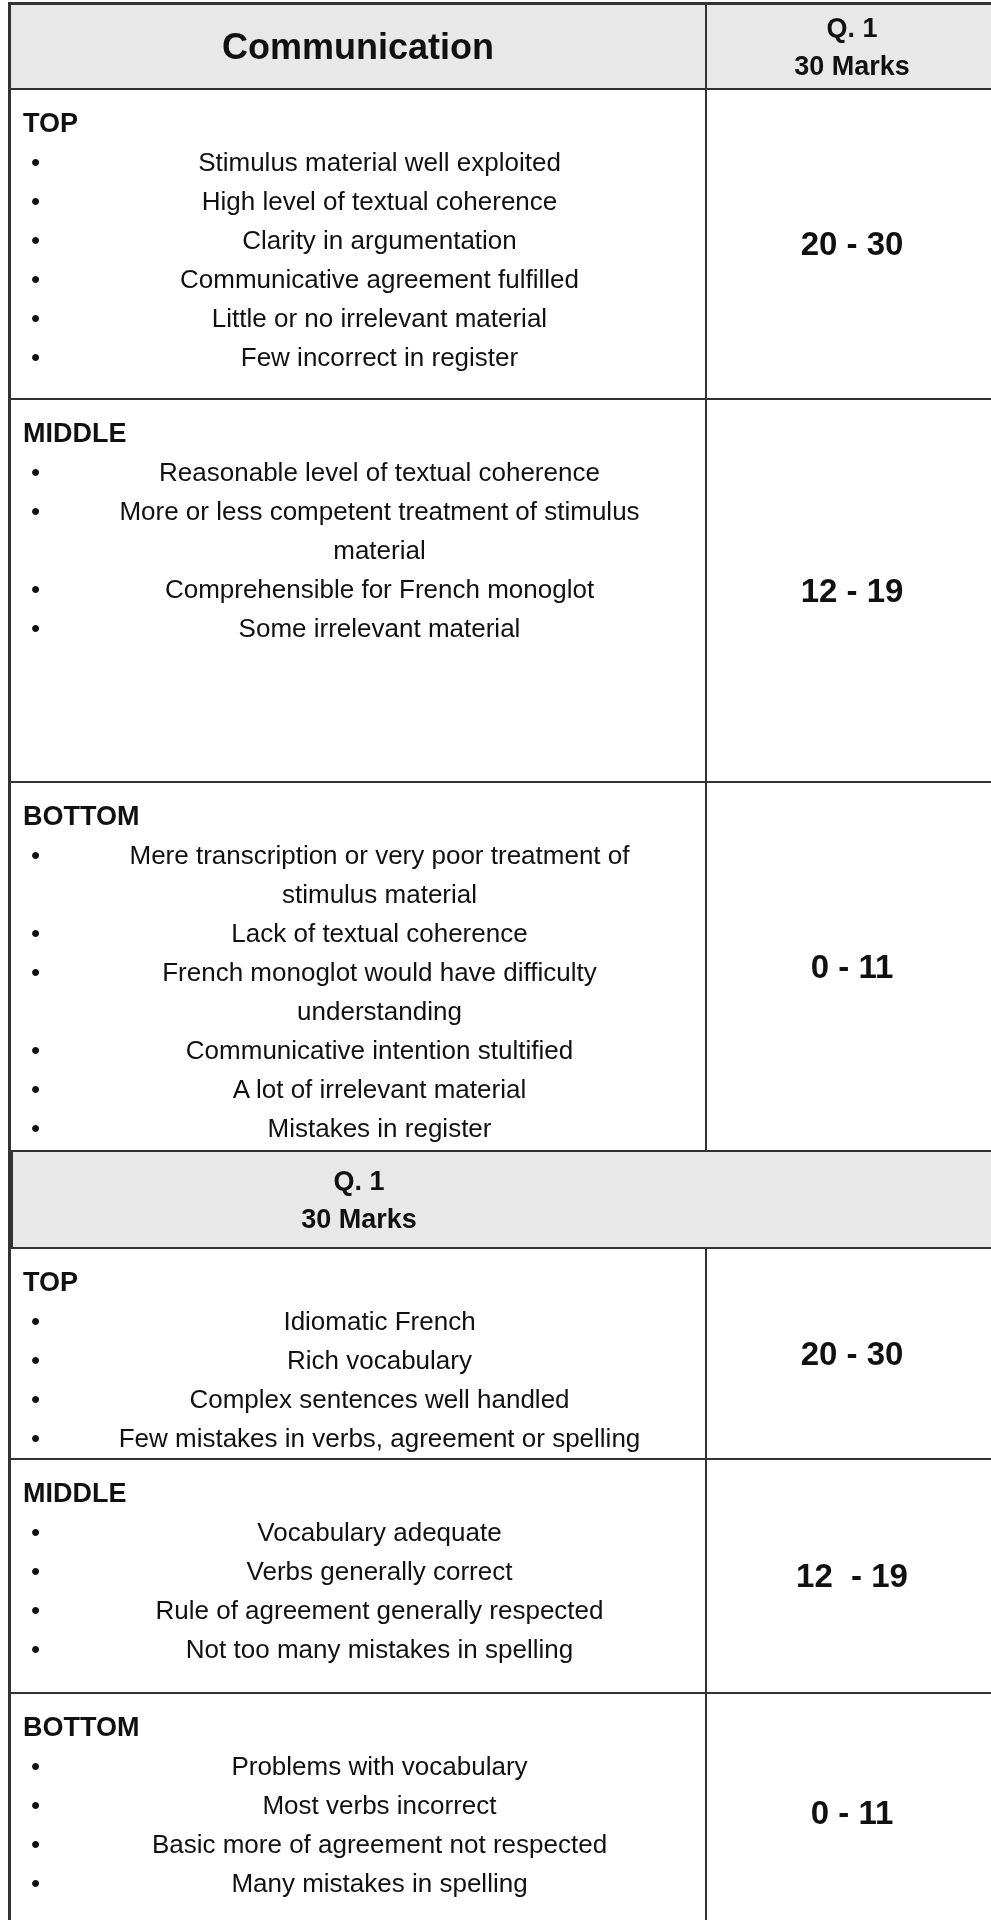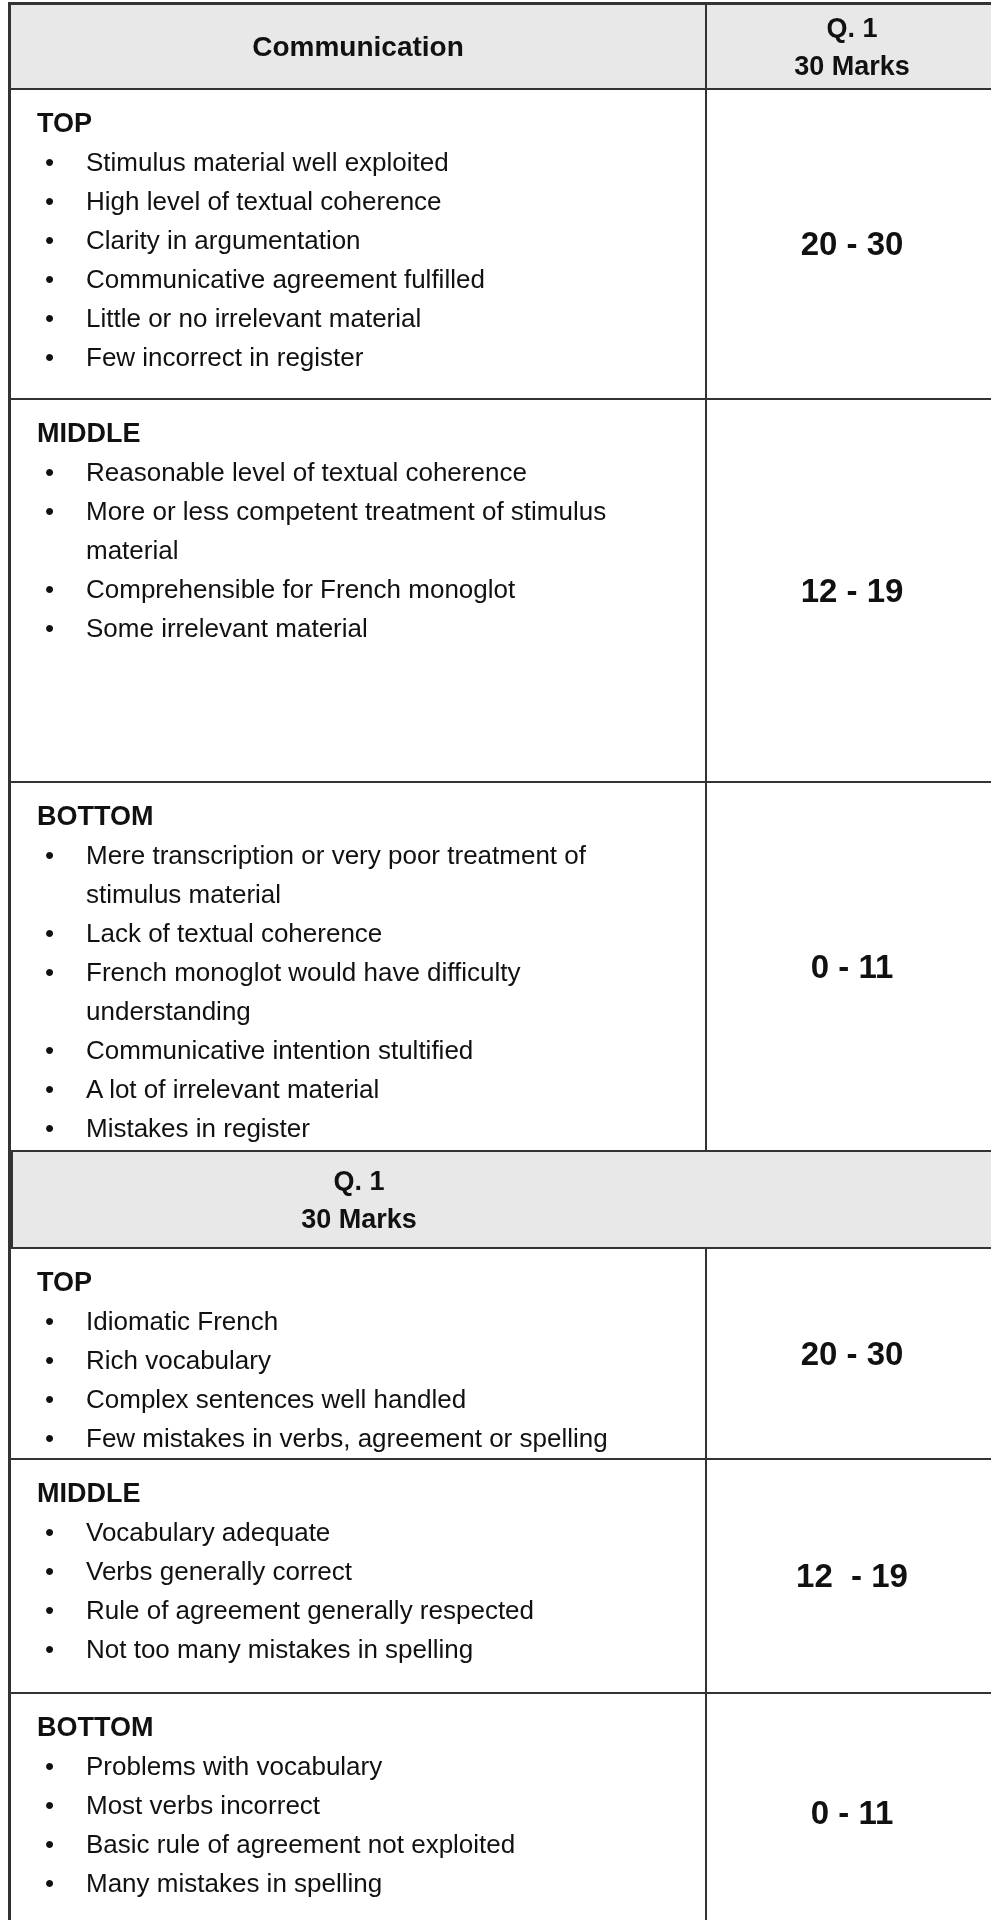--- a/index.html
+++ b/index.html
@@ -37,40 +37,41 @@
     align-items: center;
     justify-content: center;
     flex-direction: column;
   }
   .header-row { background: #e8e8e8; }
   .header-row .cell-title {
     display: flex;
     align-items: center;
     justify-content: center;
     font-weight: bold;
-    font-size: 28px;
+    font-size: 36px;
   }
   .header-row .cell-marks {
     font-weight: bold;
     font-size: 27px;
     line-height: 38px;
   }
   .band-criteria {
-    padding: 14px 18px 0 26px;
+    padding: 14px 18px 0 12px;
     box-sizing: border-box;
   }
   .band-label {
     font-weight: bold;
     font-size: 27px;
     line-height: 39px;
   }
   ul.criteria {
     list-style: none;
     margin: 0;
     padding: 0;
+    text-align: center;
   }
   ul.criteria li {
     position: relative;
     padding-left: 49px;
     font-size: 26px;
     line-height: 39px;
     white-space: pre-wrap;
   }
   ul.criteria li::before {
     content: "\2022";
@@ -194,21 +195,21 @@
       <div class="marks-value">12  - 19</div>
     </div>
   </div>
 
   <div class="row r-lb">
     <div class="band-criteria">
       <div class="band-label">BOTTOM</div>
       <ul class="criteria">
         <li>Problems with vocabulary</li>
         <li>Most verbs incorrect</li>
-        <li>Basic rule of agreement not exploited</li>
+        <li>Basic more of agreement not respected</li>
         <li>Many mistakes in spelling</li>
       </ul>
     </div>
     <div class="cell-marks">
       <div class="marks-value">0 - 11</div>
     </div>
   </div>
 
 </div>
 

